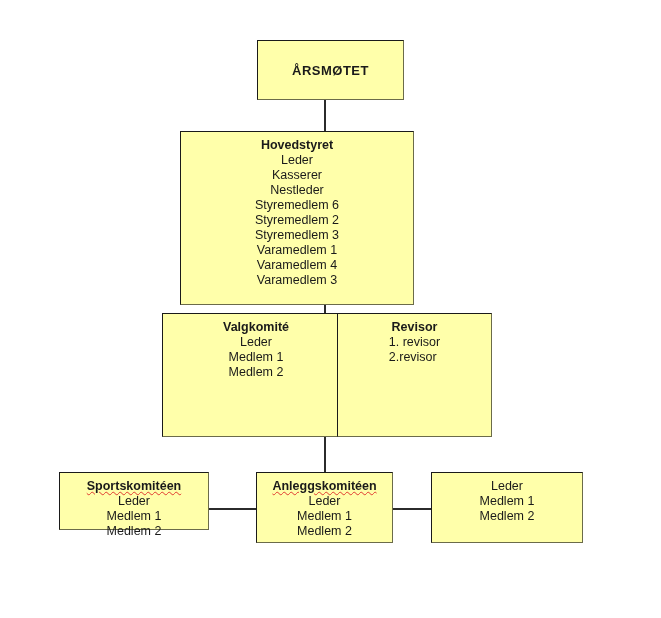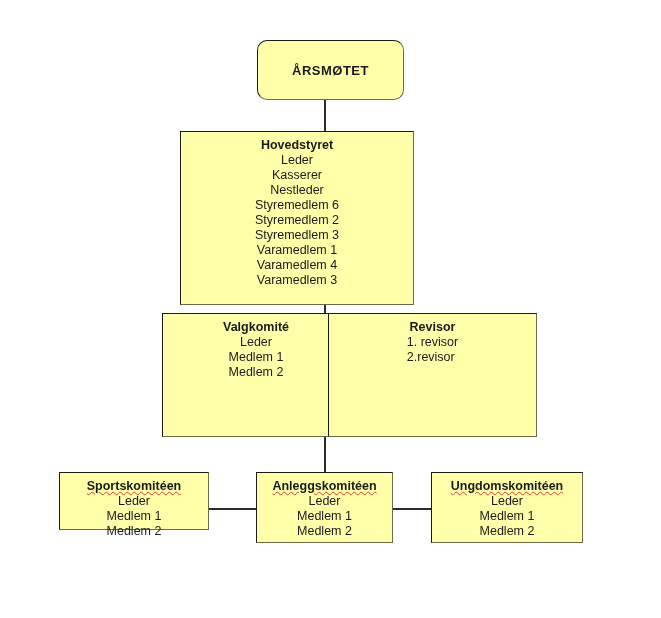--- a/index.html
+++ b/index.html
@@ -91,21 +91,21 @@
 
   <div class="conn v" style="left:324px; top:100px; height:31px;"></div>
 
   <div class="conn v" style="left:324px; top:305px; height:167px;"></div>
 
   <div class="conn h" style="left:305px; top:330px; width:32px;"></div>
 
   <div class="conn h" style="left:208px; top:508px; width:49px;"></div>
   <div class="conn h" style="left:392px; top:508px; width:40px;"></div>
 
-  <div class="node hero" style="left:257px; top:40px; width:147px; height:60px;border-radius:10px;">
+  <div class="node hero" style="left:257px; top:40px; width:147px; height:60px;">
     <span class="title">ÅRSMØTET</span>
   </div>
 
   <div class="node center" style="left:180px; top:131px; width:234px; height:174px;">
     <span class="title">Hovedstyret</span>
     <span class="lines">
         <span class="ln">Leder</span>
         <span class="ln">Kasserer</span>
         <span class="ln">Nestleder</span>
         <span class="ln">Styremedlem 6</span>
@@ -119,21 +119,21 @@
 
   <div class="node center" style="left:117px; top:313px; width:188px; height:124px;margin-left:45px;">
     <span class="title">Valgkomité</span>
     <span class="lines">
         <span class="ln">Leder</span>
         <span class="ln">Medlem 1</span>
         <span class="ln">Medlem 2</span>
       </span>
   </div>
 
-  <div class="node lefttext" style="left:328px; top:313px; width:209px; height:124px;">
+  <div class="node lefttext" style="left:337px; top:313px; width:155px; height:124px;">
     <span class="title">Revisor</span>
     <span class="lines">
         <span class="ln">1. revisor</span>
         <span class="ln">2.revisor</span>
       </span>
   </div>
 
   <div class="node center" style="left:59px; top:472px; width:150px; height:58px;">
     <span class="title spell">Sportskomitéen</span>
     <span class="lines">
@@ -146,21 +146,20 @@
   <div class="node center" style="left:256px; top:472px; width:137px; height:71px;">
     <span class="title spell">Anleggskomitéen</span>
     <span class="lines">
         <span class="ln">Leder</span>
         <span class="ln">Medlem 1</span>
         <span class="ln">Medlem 2</span>
       </span>
   </div>
 
   <div class="node center" style="left:431px; top:472px; width:152px; height:71px;">
-    <span class="title spell">Ungdomskomitéen</span>
     <span class="lines">
         <span class="ln">Leder</span>
         <span class="ln">Medlem 1</span>
         <span class="ln">Medlem 2</span>
       </span>
   </div>
 
 </div>
 
 </body></html>

